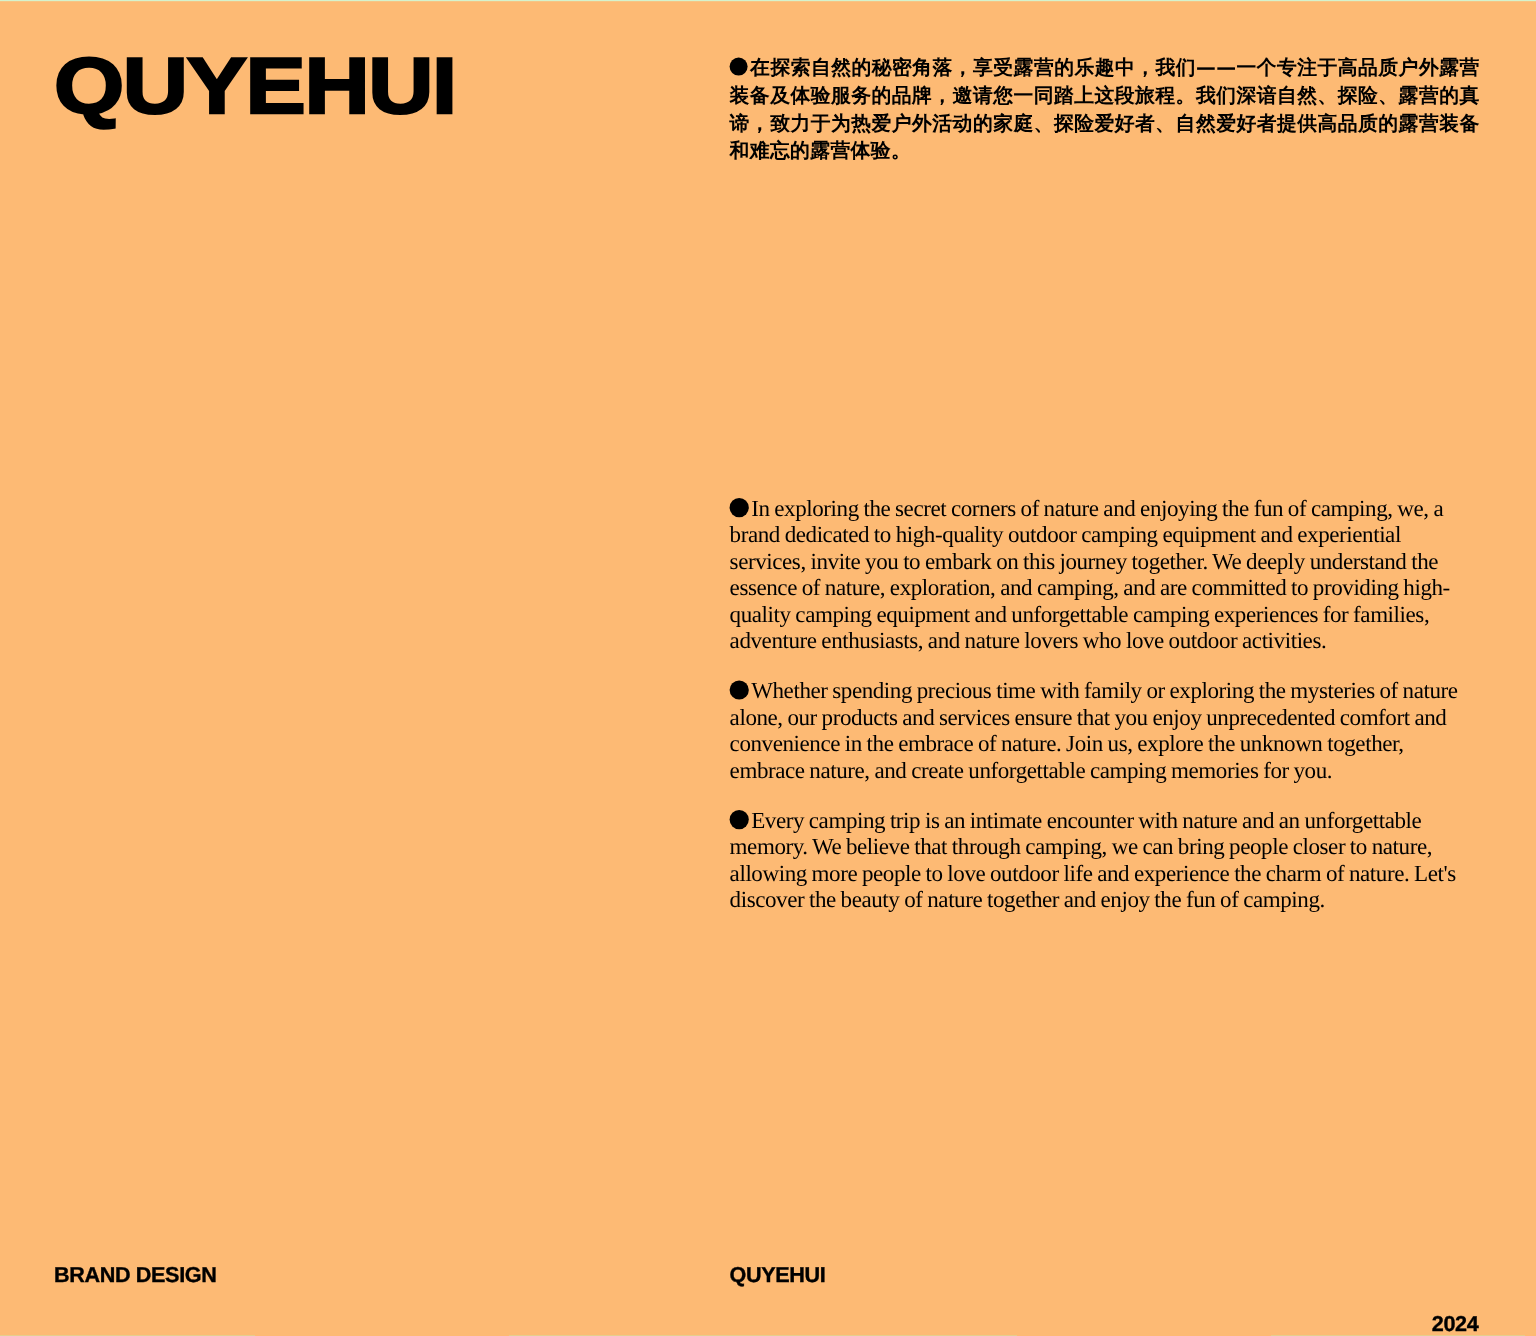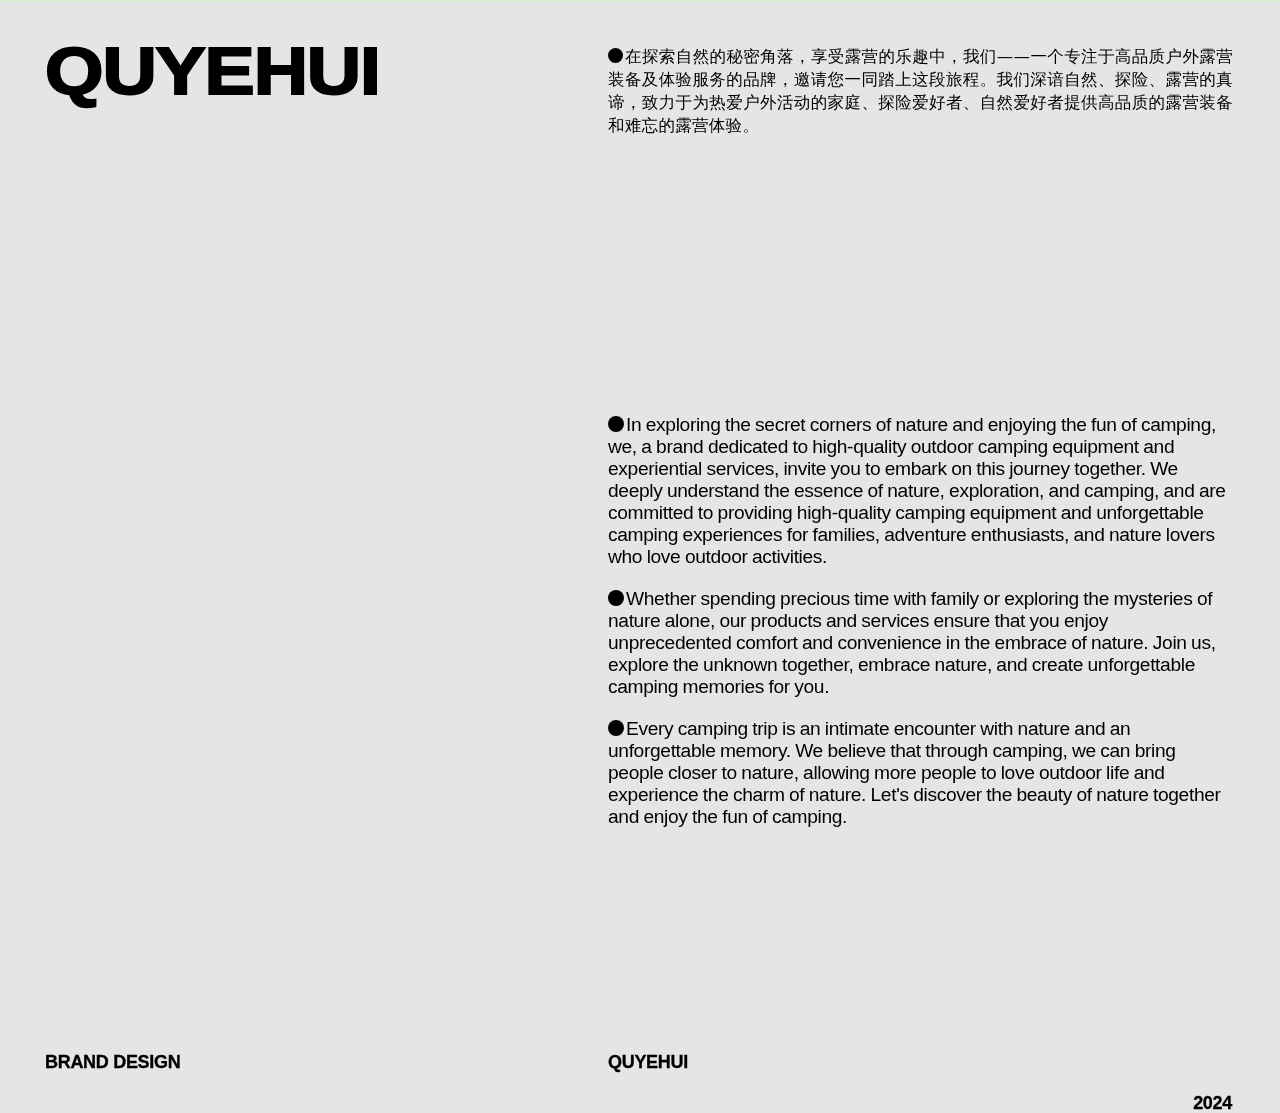--- a/index.html
+++ b/index.html
@@ -11,21 +11,21 @@
       height: 1113px;
       background: #c0ecb2;
       color: #000000;
       font-family: "Liberation Sans", sans-serif;
       position: relative;
       overflow: hidden;
     }
     .page {
       position: absolute;
       inset: 0;
-      background: #e5e5e5;
+      background: #fdba74;
     }
     .top-line {
       position: absolute;
       left: 0; top: 0; right: 0;
       height: 1px;
       background: #d6f3cd;
     }
     .brand-title {
       position: absolute;
       left: 45px;
@@ -49,38 +49,39 @@
       line-height: 1.1;
       letter-spacing: 0.2px;
       margin: 0;
       -webkit-text-stroke: 0.4px #000;
     }
     .zh-block {
       position: absolute;
       left: 608px;
       top: 45px;
       width: 625px;
+      font-weight: bold;
     }
     .zh-block p {
       margin: 0 0 18px 0;
       font-family: "DejaVu Sans", sans-serif;
       font-size: 16.5px;
       line-height: 23px;
       letter-spacing: 0.3px;
       text-align: justify;
     }
     .en-block {
       position: absolute;
       left: 608px;
       top: 414px;
       width: 625px;
     }
     .en-block p {
       margin: 0 0 20px 0;
-      font-family: Liberation Sans, sans-serif;
+      font-family: Liberation Serif, serif;
       font-size: 19.2px;
       line-height: 22px;
       letter-spacing: -0.35px;
       word-spacing: -0.5px;
     }
     .bullet {
       display: inline-block;
       width: 16px;
       height: 16px;
       border-radius: 50%;

